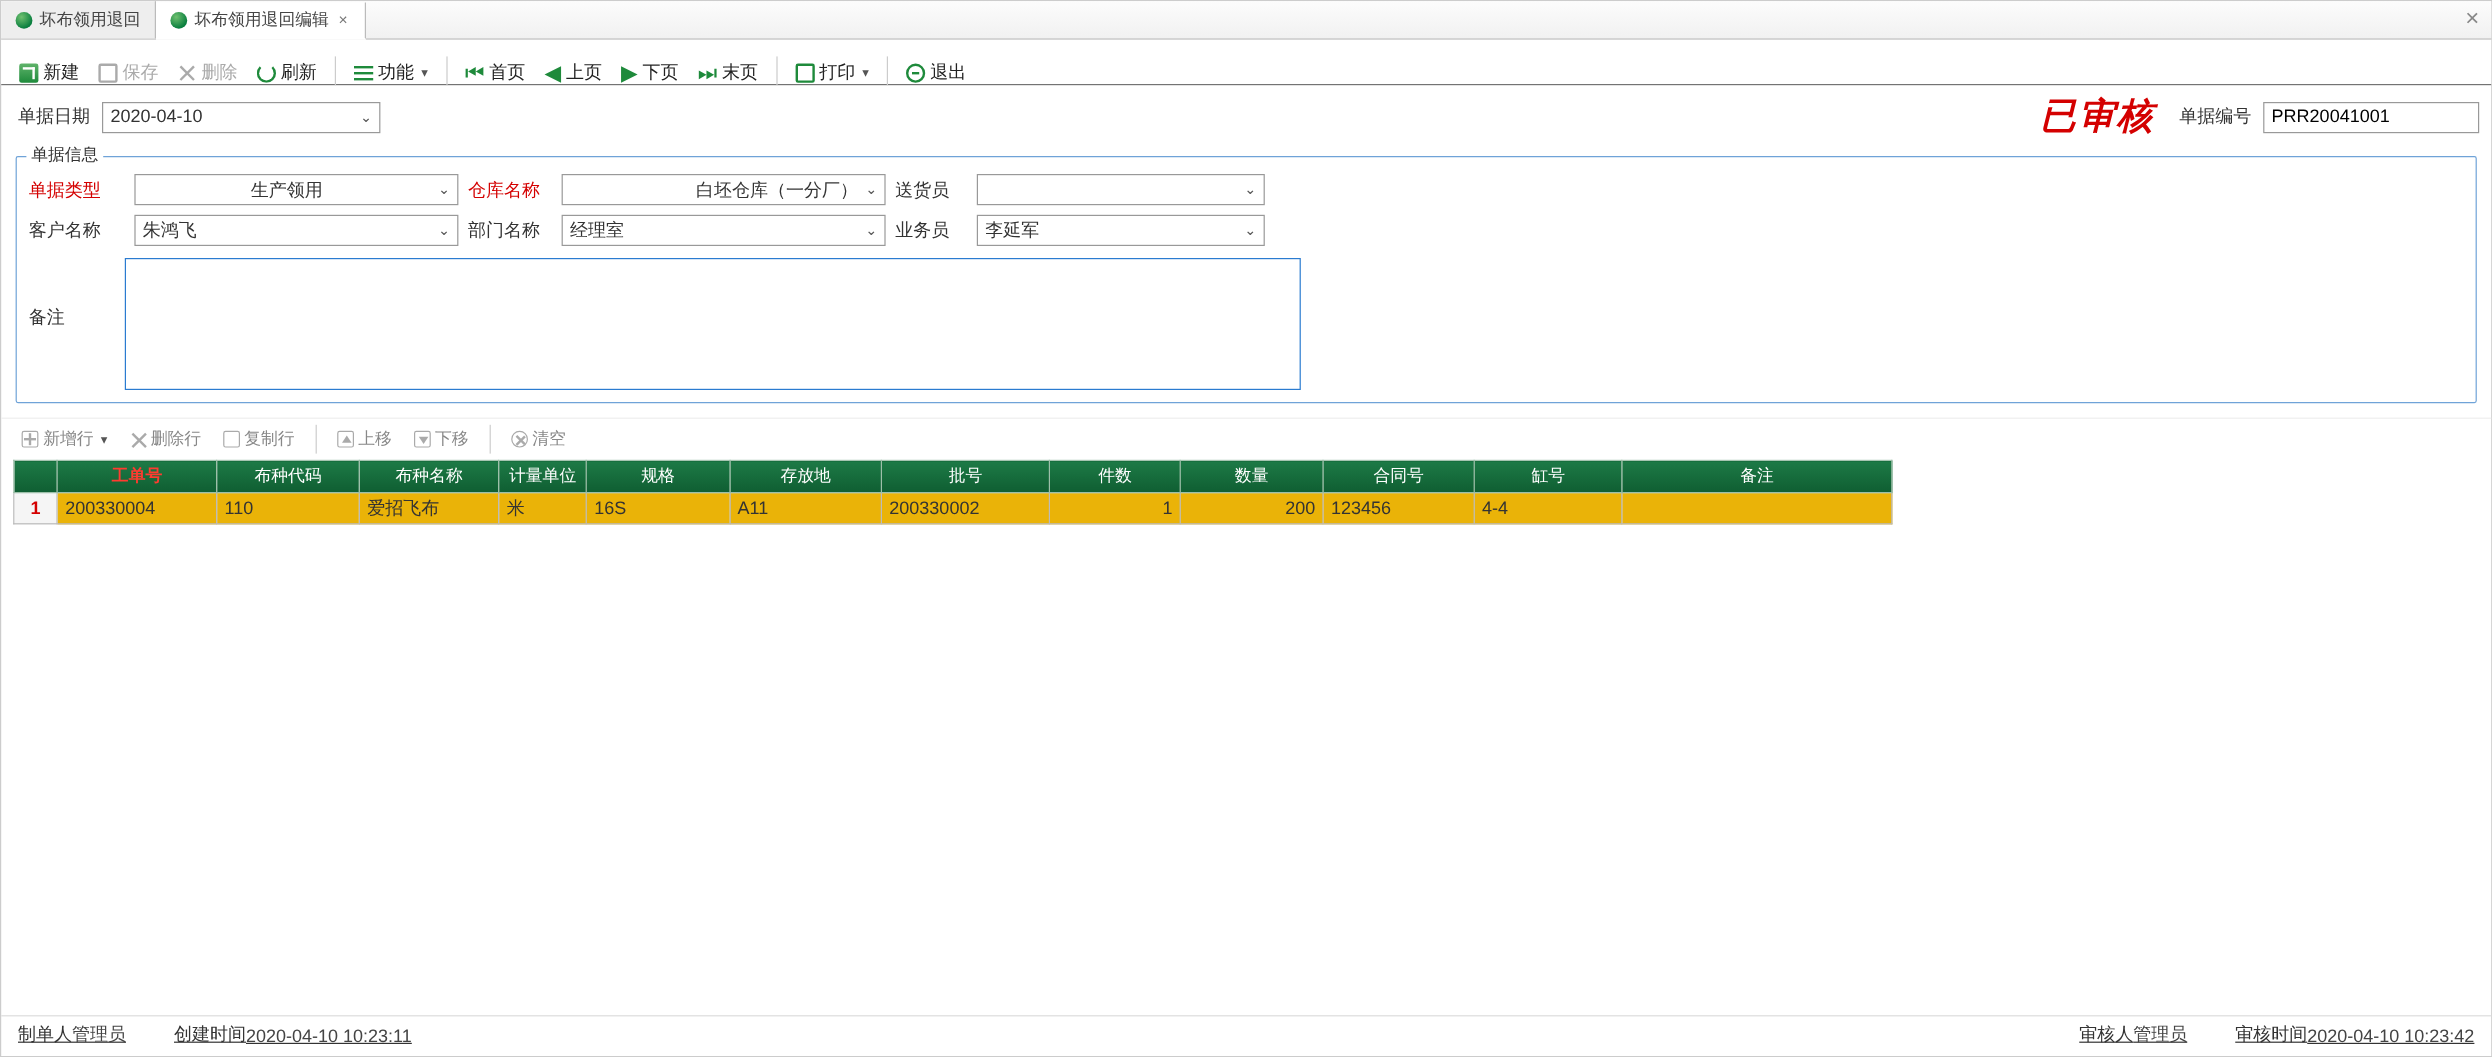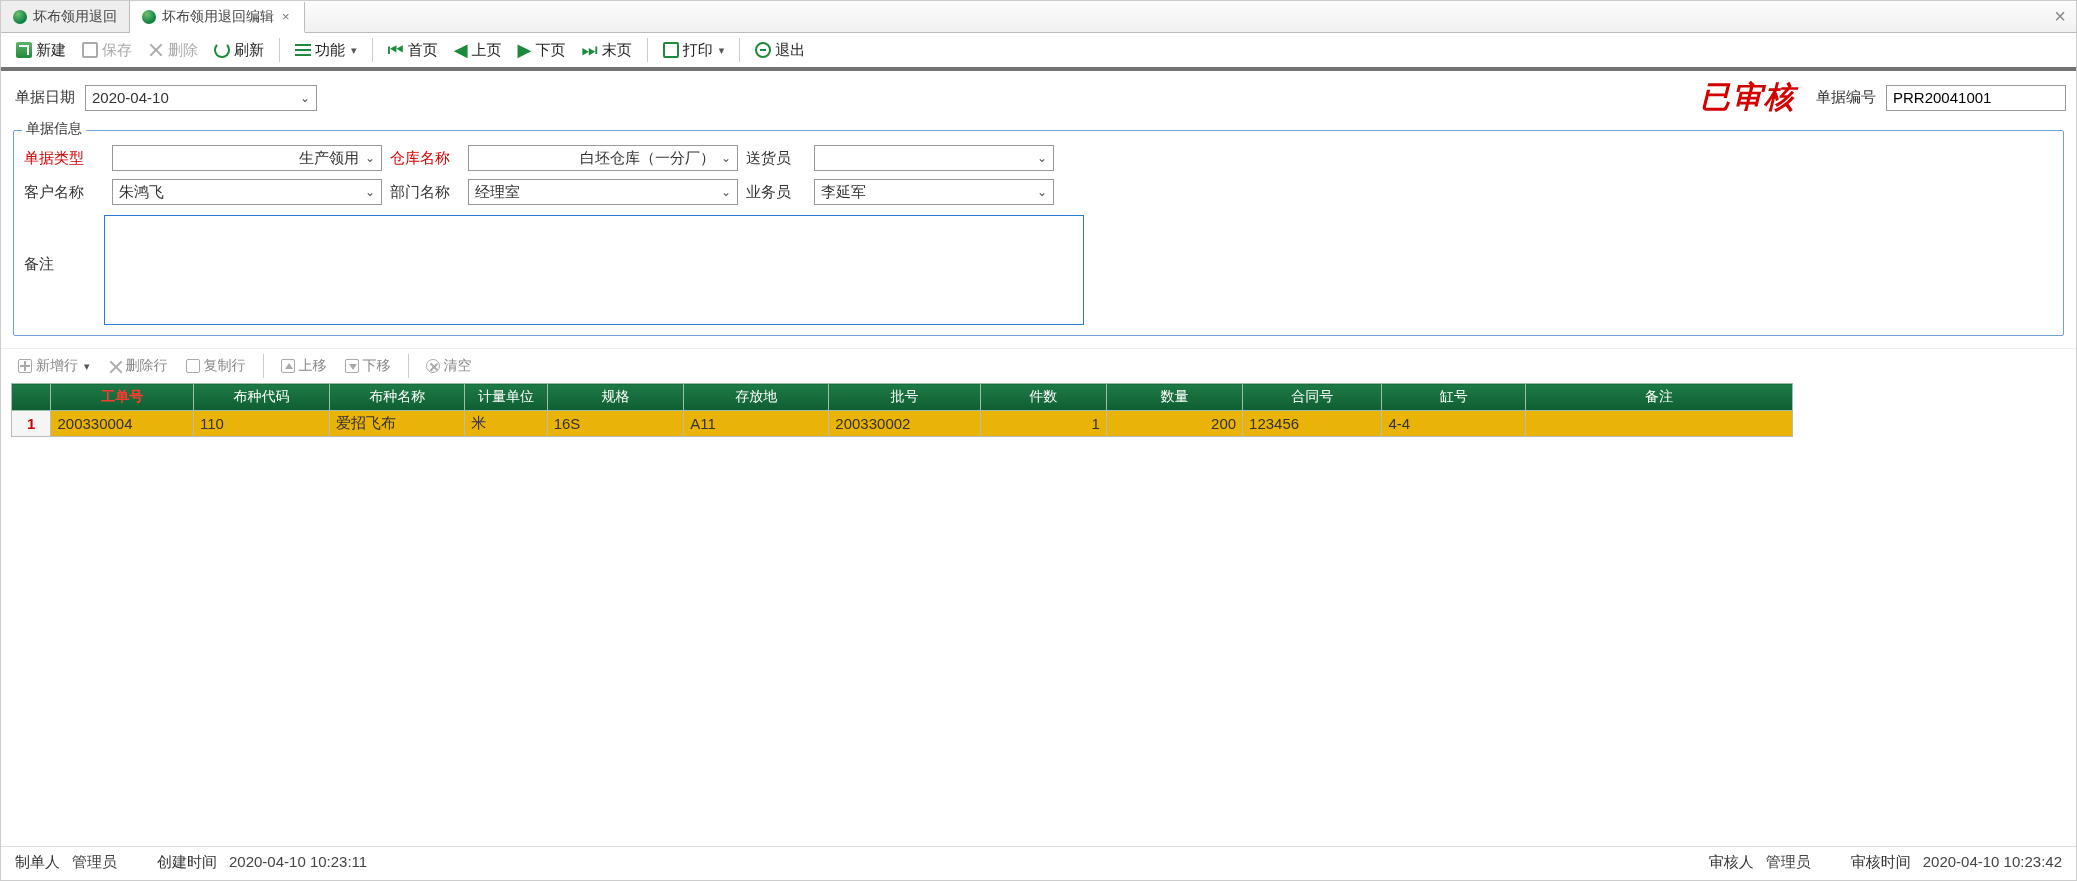--- a/index.html
+++ b/index.html
@@ -30,22 +30,22 @@
   .tab .globe {
     width:14px; height:14px; border-radius:50%;
     background: radial-gradient(circle at 35% 30%, #6fc06f 0, #0a7f3f 70%);
     display:inline-block;
   }
   .tab .close { color:#777; padding:0 2px; font-size:13px; }
   .tabs .big-close { position:absolute; right:10px; top:4px; color:#888; font-size:20px; cursor:default;}
 
   
   .toolbar {
-    display:flex; align-items:center; gap:2px; height:38px;
-    border-bottom:4px solid #737373; padding:14px 8px;
+    display:flex; align-items:flex-start; gap:2px; height:38px;
+    border-bottom:1px solid #737373; padding:14px 8px;
     background:#fff;
   }
   .tbtn {
     display:flex; align-items:center; gap:4px; padding:3px 6px;
     color:#222; border:1px solid transparent; border-radius:3px;
     font-size:15px;
   }
   .tbtn.disabled { color:#aaa; }
   .sep { width:1px; height:24px; background:#ccc; margin:0 6px;}
   .caret-down::after{ content:"▾"; font-size:11px; color:#555; margin-left:2px;}
@@ -109,40 +109,40 @@
   .sq.plus::before{content:"";position:absolute;left:5px;top:1px;width:2px;height:10px;background:#aaa;}
   .sq.plus::after{content:"";position:absolute;top:5px;left:1px;height:2px;width:10px;background:#aaa;}
   .sq.up::before{content:"";position:absolute;left:3px;top:3px;border-left:4px solid transparent;border-right:4px solid transparent;border-bottom:6px solid #aaa;}
   .sq.down::before{content:"";position:absolute;left:3px;top:4px;border-left:4px solid transparent;border-right:4px solid transparent;border-top:6px solid #aaa;}
   .circ-x{width:14px;height:14px;border:1.5px solid #aaa;border-radius:50%;display:inline-block;position:relative;}
   .circ-x::before,.circ-x::after{content:"";position:absolute;left:6px;top:2px;width:1.5px;height:10px;background:#aaa;transform:rotate(45deg);}
   .circ-x::after{transform:rotate(-45deg);}
 
   
   .grid-wrap{ flex:1; overflow:auto; padding:0 10px 0 10px; }
-  table.dg{ border-collapse:collapse; width:1782px; }
+  table.dg{ border-collapse:collapse; width:1566px; }
   table.dg th{
     background: linear-gradient(#1d7a46,#0f5e32);
     color:#fff; font-weight:normal; font-size:14px;
     border:1px solid #9dbfa9; padding:4px 6px; text-align:center; height:26px;
   }
   table.dg th.workorder{ color:#ff3b30; font-weight:bold;}
   table.dg td{
     border:1px solid #bbb; padding:3px 6px; font-size:15px; height:24px; background:#eab308;
   }
   table.dg td.rn{ text-align:center; color:#d40000; font-weight:bold; background:#f5f5f5;}
   table.dg th.rn{ width:42px;}
   .num{ text-align:right; }
 
   
   .status{
     display:flex; align-items:center; gap:40px; padding:6px 14px 8px;
     border-top:1px solid #ddd; font-size:15px;
   }
-  .status .pair{ display:flex; gap:12px; align-items:flex-start;}
+  .status .pair{ display:flex; align-items:flex-end;text-decoration:underline;}
   .status .pair .v{ color:#444; }
   .status .spacer{ flex:1; }
 </style>
 </head>
 <body>
 
 <div class="app">
 
   <div class="tabs">
     <div class="tab">
@@ -219,21 +219,21 @@
     <span class="docnum">
       <input class="ipt" value="PRR20041001" style="">
     </span>
   </div>
 
   <div class="fs">
     <span class="legend">单据信息</span>
     <div class="form-grid">
       <span class="lbl req">单据类型</span>
       <div class="sel">
-        <span style="flex:1;text-align:right;padding-right:6px">生产领用</span>
+        <span style="flex:1;text-align:center;padding-right:6px">生产领用</span>
         <span class="chev">⌄</span>
       </div>
 
       <span class="lbl req">仓库名称</span>
       <div class="sel">
         <span style="flex:1;text-align:right;padding-right:6px">白坯仓库（一分厂）</span>
         <span class="chev">⌄</span>
       </div>
 
       <span class="lbl">送货员</span>

